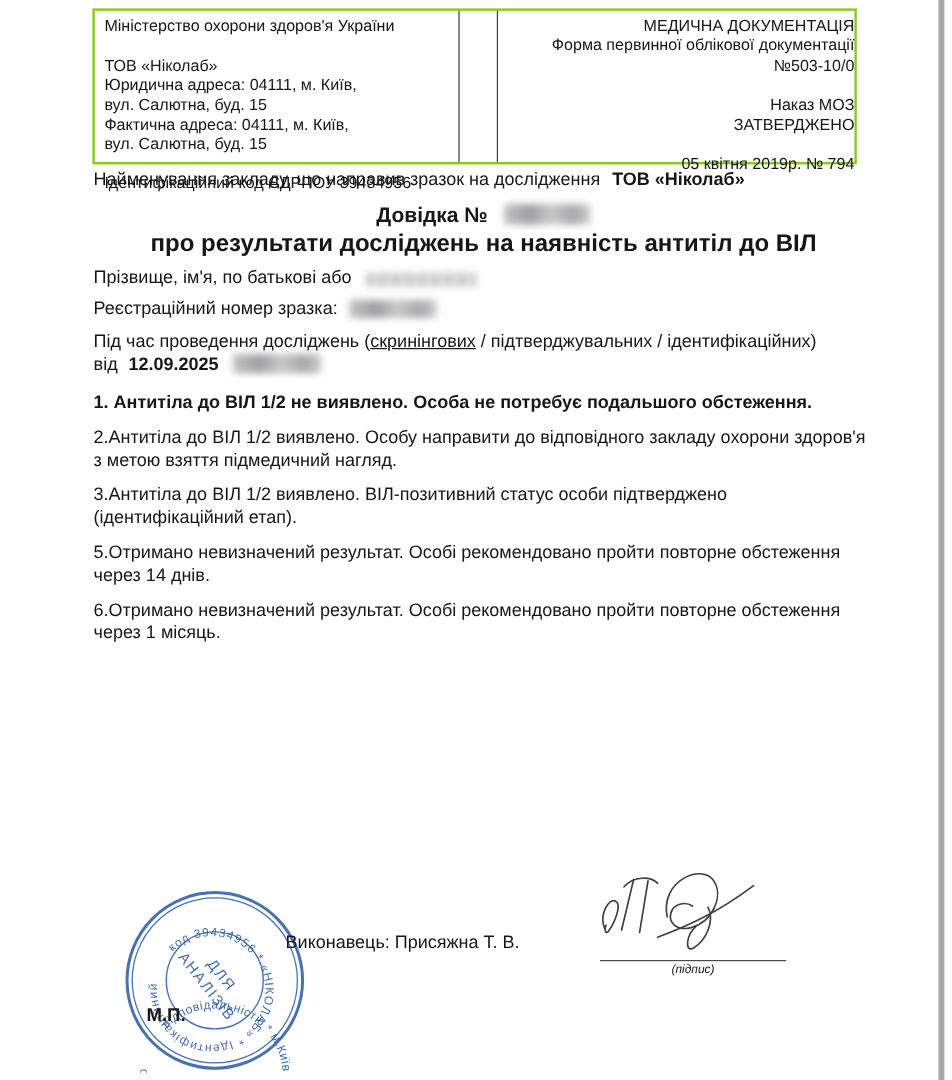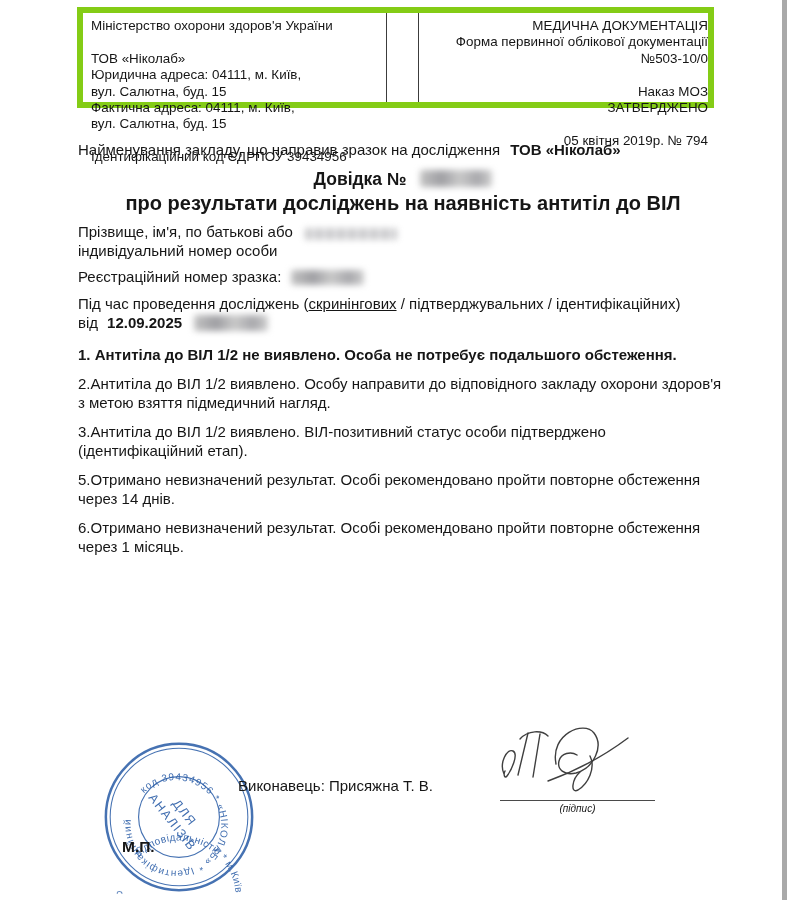--- a/index.html
+++ b/index.html
@@ -1,22 +1,22 @@
 <!DOCTYPE html>
 <html><head>
 <meta charset="utf-8">
 <style>
   html,body{margin:0;padding:0;background:#ffffff;}
   .page{position:relative;width:793px;height:900px;background:#ffffff;overflow:hidden;
         font-family:"Liberation Sans", sans-serif;color:#161616;}
   .edge-strip{position:absolute;top:0;right:6px;width:5px;height:100%;background:#a9a9a9;}
 
   
-  .hdr{position:absolute;left:77px;top:7px;width:637px;height:101px;display:flex;
-       border:6px solid #84cc16;box-sizing:border-box;font-size:13.4px;line-height:16.4px;}
+  .hdr{position:absolute;left:77px;top:7px;width:637px;height:130px;display:flex;
+       border:2px solid #84cc16;box-sizing:border-box;font-size:13.4px;line-height:16.4px;}
   .hdr-cell{box-sizing:border-box;height:100%;}
   .hdr-left{width:303px;padding:5px 6px 0 8px;}
   .hdr-mid{width:33px;border-left:1px solid #3c3c3c;border-right:1px solid #3c3c3c;}
   .hdr-right{flex:1;text-align:right;padding-top:5px;}
   .hline{min-height:16.4px;white-space:nowrap;}
 
   
   .body{position:absolute;left:78px;top:140px;width:650px;font-size:15px;line-height:19px;}
   .intro b{margin-left:10px;}
   .title-line{text-align:center;margin-top:9px;font-weight:bold;font-size:17.5px;line-height:22px;}
@@ -85,21 +85,20 @@
       <span>Найменування закладу, що направив зразок на дослідження</span><b>ТОВ «Ніколаб»</b>
     </div>
 
     <div class="title-line">
       <span>Довідка №</span><span class="redact redact-docnum"></span>
     </div>
     <div class="subtitle">про результати досліджень на наявність антитіл до ВІЛ</div>
 
     <div class="name-block">
       <span>Прізвище, ім'я, по батькові або</span><span class="redact redact-name"></span><br>
-      <span>індивідуальний номер особи</span>
     </div>
 
     <div class="reg-line">
       <span>Реєстраційний номер зразка:</span><span class="redact redact-reg"></span>
     </div>
 
     <div class="research">
       <span>Під час проведення досліджень (</span><span class="u">скринінгових</span><span> / підтверджувальних / ідентифікаційних)</span><br>
       <span>від</span><b class="date">12.09.2025</b><span class="redact redact-date"></span>
     </div>

